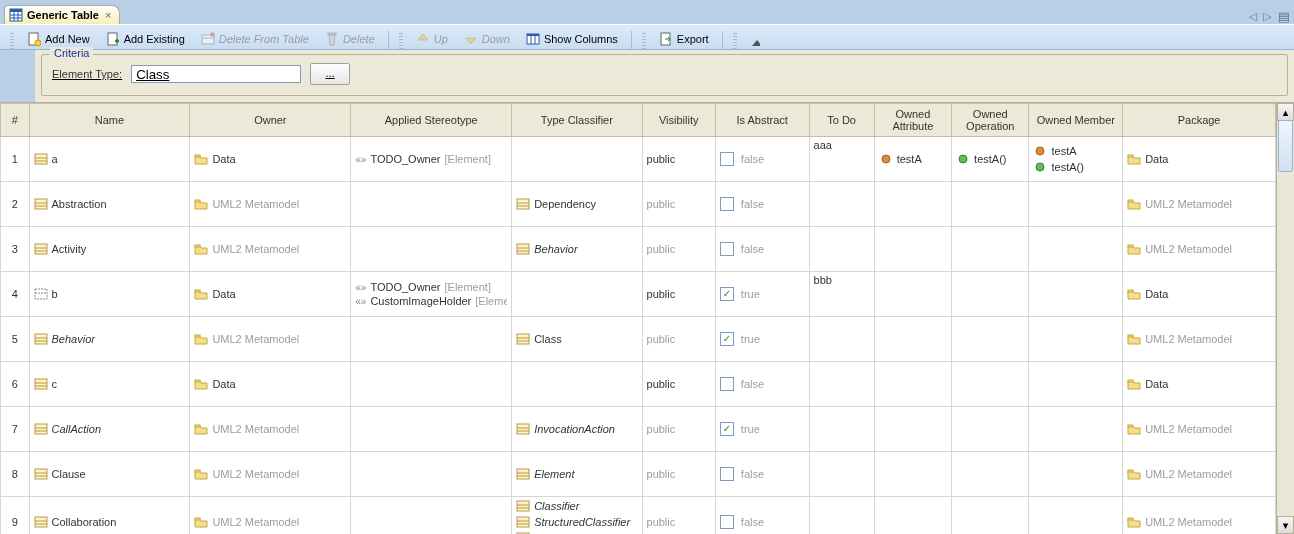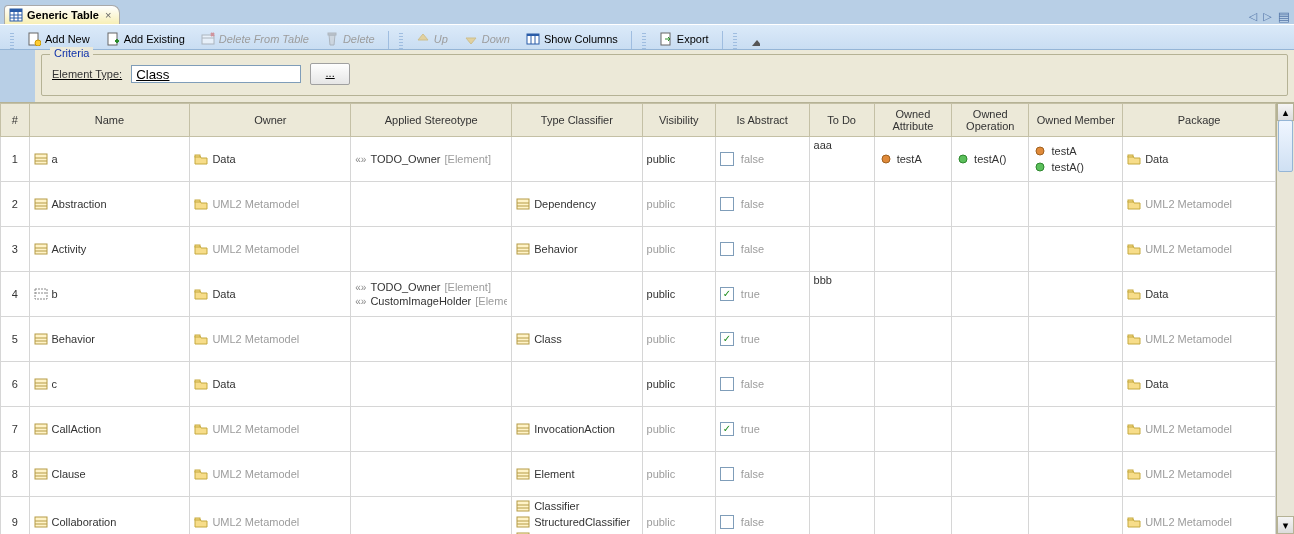--- a/index.html
+++ b/index.html
@@ -34,21 +34,21 @@
   th{background:#ece9d8;border:1px solid #c4c0a5;font-weight:normal;color:#333;height:32px;text-align:center;padding:0 2px;position:relative;}
   td{border:1px solid #d6d6d6;background:#fff;height:40px;padding:2px 4px;vertical-align:middle;color:#333;font-size:11px;}
   td.center{text-align:center;}
   .vscroll{width:17px;background:#e9e6d8;border-left:1px solid #b5b295;position:relative;}
   .vscroll-up,.vscroll-down{position:absolute;left:0;right:0;height:16px;background:linear-gradient(#f5f5f5,#dcdcdc);border:1px solid #b5b295;display:flex;align-items:center;justify-content:center;}
   .vscroll-up{top:0;} .vscroll-down{bottom:0;}
   .vscroll-thumb{position:absolute;left:1px;right:1px;top:17px;height:50px;background:linear-gradient(#f0f6ff,#cfe0f3);border:1px solid #95b5d6;border-radius:2px;}
   
   .cell-line{display:flex;align-items:center;gap:4px;white-space:nowrap;overflow:hidden;text-overflow:ellipsis;}
   .cell-stack{display:flex;flex-direction:column;gap:2px;}
-  .italic{}
+  .italic{font-style:italic;}
   .bold{font-weight:bold;}
   .grey{color:#9c9c9c;}
   .chk{width:12px;height:12px;border:1px solid #7f9db9;background:#fff;display:inline-flex;align-items:center;justify-content:center;margin-right:3px;}
   .chk.on::after{content:"✓";color:#1a8b1a;font-size:10px;line-height:10px;}
   
   .ico{width:14px;height:14px;display:inline-block;flex-shrink:0;}
   .guillemets{color:#888;font-size:10px;}
 </style>
 </head>
 <body>

